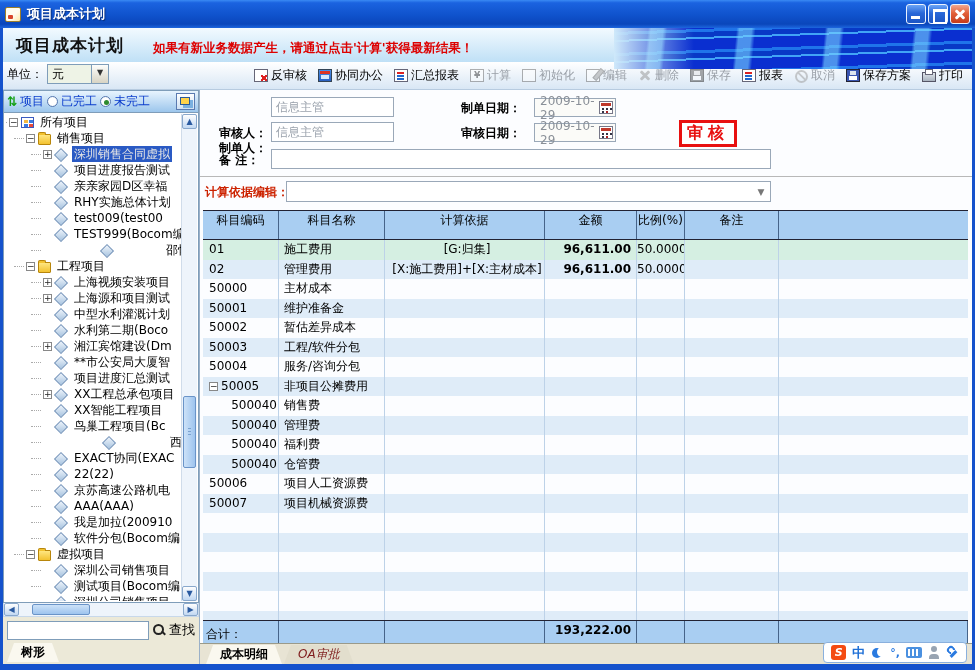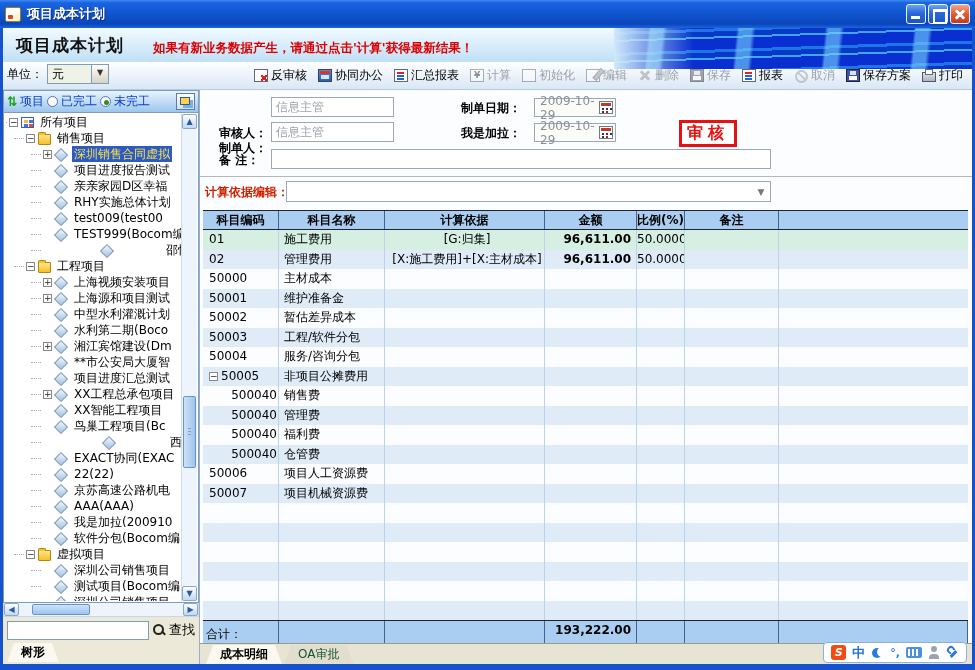--- a/index.html
+++ b/index.html
@@ -83,21 +83,21 @@
   .tnode::before{content:"";position:absolute;left:calc(var(--ind) - 12px);top:8px;width:10px;border-top:1px dotted #aaa;}
   .texp{width:9px;height:9px;border:1px solid #888;background:#fff;font-size:9px;line-height:7px;text-align:center;flex:none;margin-right:3px;color:#222;z-index:1;}
   .texp.hid{visibility:hidden;}
   .tic{width:13px;height:11px;display:inline-block;margin-right:4px;position:relative;flex:none;}
   .tic-root{border:1px solid #3a5ac0;background:#fff;}
   .tic-root::after{content:"";position:absolute;left:2px;top:2px;width:4px;height:3px;background:#f4b942;box-shadow:5px 0 0 #3a7ae0,0 4px 0 #3a7ae0,5px 4px 0 #e84a3a;}
   .tic-folder{background:linear-gradient(#ffe680,#f2c230);border:1px solid #b8860b;border-radius:1px;margin-top:2px;}
   .tic-folder::before{content:"";position:absolute;top:-3px;left:-1px;width:6px;height:2px;background:#f2c230;border:1px solid #b8860b;border-bottom:none;border-radius:2px 2px 0 0;}
   .tic-leaf::before{content:"";position:absolute;left:1px;top:1px;width:8px;height:8px;transform:rotate(45deg);background:linear-gradient(135deg,#eef4fb,#a8c4e0);border:1px solid #7090b8;}
   .tlabel{padding:0 2px;overflow:hidden;text-overflow:clip;}
-  .tlabel.sel{background:#2a5ac4;color:#fde047;}
+  .tlabel.sel{background:#2a5ac4;color:#e5e5e5;}
   
   .vsb{position:absolute;top:1px;right:1px;bottom:1px;width:16px;background:#eef4fb;border-left:1px solid #d0dcea;}
   .sbtn{position:absolute;left:0;right:0;height:15px;background:linear-gradient(#fefefe,#c2d8f2);border:1px solid #89a8cc;border-radius:2px;color:#2a5aa0;font-size:8px;text-align:center;line-height:13px;}
   .sbtn.up{top:0;} .sbtn.dn{bottom:0;}
   .vthumb{position:absolute;left:1px;right:1px;top:58%;height:72px;background:linear-gradient(90deg,#cde2f8,#9ec4ee);border:1px solid #6a94c8;border-radius:2px;}
   .vthumb::after{content:"";position:absolute;left:4px;right:4px;top:50%;height:8px;margin-top:-4px;
      background:repeating-linear-gradient(180deg,#7aa2d0 0 1px,transparent 1px 3px);}
   .hsb{height:14px;background:#eef4fb;position:relative;border:1px solid #c8d8ea;border-top:none;}
   .sbtn.lf{left:0;top:0;bottom:0;width:15px;height:auto;line-height:12px;}
   .sbtn.rt{right:0;left:auto;top:0;bottom:0;width:15px;height:auto;line-height:12px;}
@@ -105,42 +105,42 @@
   .searchrow{height:26px;display:flex;align-items:center;gap:4px;padding:3px 4px;background:#ece9d8;}
   .searchrow input{flex:1;height:19px;border:1px solid #7f9db9;padding:0 3px;font-size:12px;min-width:0;}
   .findbtn{display:flex;align-items:center;gap:3px;font-size:13px;cursor:default;}
   .mag{width:13px;height:13px;position:relative;display:inline-block;}
   .mag::before{content:"";position:absolute;left:0;top:0;width:7px;height:7px;border:2px solid #222;border-radius:50%;}
   .mag::after{content:"";position:absolute;left:8px;top:8px;width:5px;height:2px;background:#222;transform:rotate(45deg);}
   .sidetabs{height:21px;background:#ece9d8;padding-left:4px;display:flex;align-items:flex-start;}
   .xtab{height:19px;padding:1px 14px 0 14px;background:#faf8ef;clip-path:polygon(7px 0,calc(100% - 7px) 0,100% 100%,0 100%);
      filter:drop-shadow(0 1px 0 #8a8a7a);font-size:12px;}
   .xtab.act{font-weight:bold;}
-  .xtab.inact{background:#e2decd;color:#14532d;}
+  .xtab.inact{background:#e2decd;color:#7f1d1d;font-style:italic;}
 
   
   .main{position:absolute;left:196px;top:62px;right:0;bottom:0;background:#fcfdff;border-left:1px solid #9ab0c8;}
   .flabel{position:absolute;font-weight:bold;white-space:nowrap;}
   .finput{position:absolute;height:20px;border:1px solid #9aa8b8;background:#fff;padding:0 4px;font-size:12px;color:#9aa2ac;}
   .datefield{position:absolute;height:19px;border:1px solid #9aa8b8;background:#fbfbf8;color:#8a9098;display:flex;align-items:center;padding:0 2px 0 5px;gap:4px;}
   .cal{width:14px;height:13px;background:#fff;border:1px solid #778;position:relative;display:inline-block;flex:none;}
   .cal::before{content:"";position:absolute;top:1px;left:1px;right:1px;height:3px;background:#c0392b;}
   .cal::after{content:"";position:absolute;left:2px;top:6px;width:2px;height:2px;background:#334;box-shadow:4px 0 0 #334,8px 0 0 #334,0 3px 0 #334,4px 3px 0 #a22;}
   .stamp{position:absolute;left:479px;top:30px;border:3px solid #e81010;color:#e81010;font-weight:bold;font-size:16px;
      padding:0px 5px;letter-spacing:5px;background:rgba(255,255,255,.7);}
   .sepline{position:absolute;left:0;right:0;height:1px;background:#b8b8b8;}
   .basislabel{position:absolute;left:5px;top:94px;color:#cc2200;font-weight:bold;}
   .combo{position:absolute;left:86px;top:91px;width:485px;height:21px;border:1px solid #9aa8b8;background:#fff;display:flex;align-items:center;}
   .combo .cval{flex:1;padding:0 4px;}
   .combo .carr{width:18px;text-align:center;color:#777;font-size:9px;}
 
   
   .grid{position:absolute;left:3px;top:120px;width:765px;}
   .grow{display:grid;grid-template-columns:76px 106px 160px 92px 48px 94px 1fr;height:19.5px;align-items:center;font-size:12px;}
-  .ghead{height:20px;background:#a9cef2;border-top:1px solid #223;border-bottom:1px solid #223;font-weight:bold;}
+  .ghead{height:30px;background:#a9cef2;border-top:1px solid #223;border-bottom:1px solid #223;}
   .ghead .gc{text-align:center;font-size:12px;border-right:1px solid #46648a;height:100%;line-height:18px;overflow:hidden;}
   .gc{height:100%;line-height:19.5px;border-right:1px solid #bdd2e8;overflow:hidden;white-space:nowrap;}
   .gc.last{border-right:none;}
   .grow.alt{background:#dfecf8;}
   .grow.sel{background:#d5efe2;}
   .c-code{padding-left:6px;display:flex;align-items:center;gap:3px;}
   .c-code.child{justify-content:flex-end;padding-right:1px;padding-left:0;}
   .c-name{padding-left:5px;}
   .c-basis{padding-left:5px;text-align:center;}
   .c-amt{text-align:right;padding-right:5px;font-weight:bold;}
@@ -445,21 +445,21 @@
     <div class="main">
       <span class="flabel" style="left:19px;top:10px;margin-top:40px;">制单人：</span>
       <input class="finput" style="left: 71px; top: 7px; width: 123px;" value="信息主管">
       <span class="flabel" style="left:261px;top:10px;">制单日期：</span>
       <div class="datefield" style="left:334px;top:8px;width:82px;">
         <span>2009-10-29</span>
         <span class="cal"></span>
       </div>
       <span class="flabel" style="left:19px;top:35px;">审核人：</span>
       <input class="finput" style="left: 71px; top: 32px; width: 123px;" value="信息主管">
-      <span class="flabel" style="left:261px;top:35px;">我是加拉：</span>
+      <span class="flabel" style="left:261px;top:35px;">审核日期：</span>
       <div class="datefield" style="left:334px;top:33px;width:82px;">
         <span>2009-10-29</span>
         <span class="cal"></span>
       </div>
       <span class="stamp">审核</span>
       <span class="flabel" style="left:19px;top:62px;">备  注：</span>
       <input class="finput" style="left: 71px; top: 59px; width: 500px; color: rgb(0, 0, 0);" value="">
       <div class="sepline" style="top:86px;"></div>
       <span class="basislabel">计算依据编辑：</span>
       <div class="combo">

